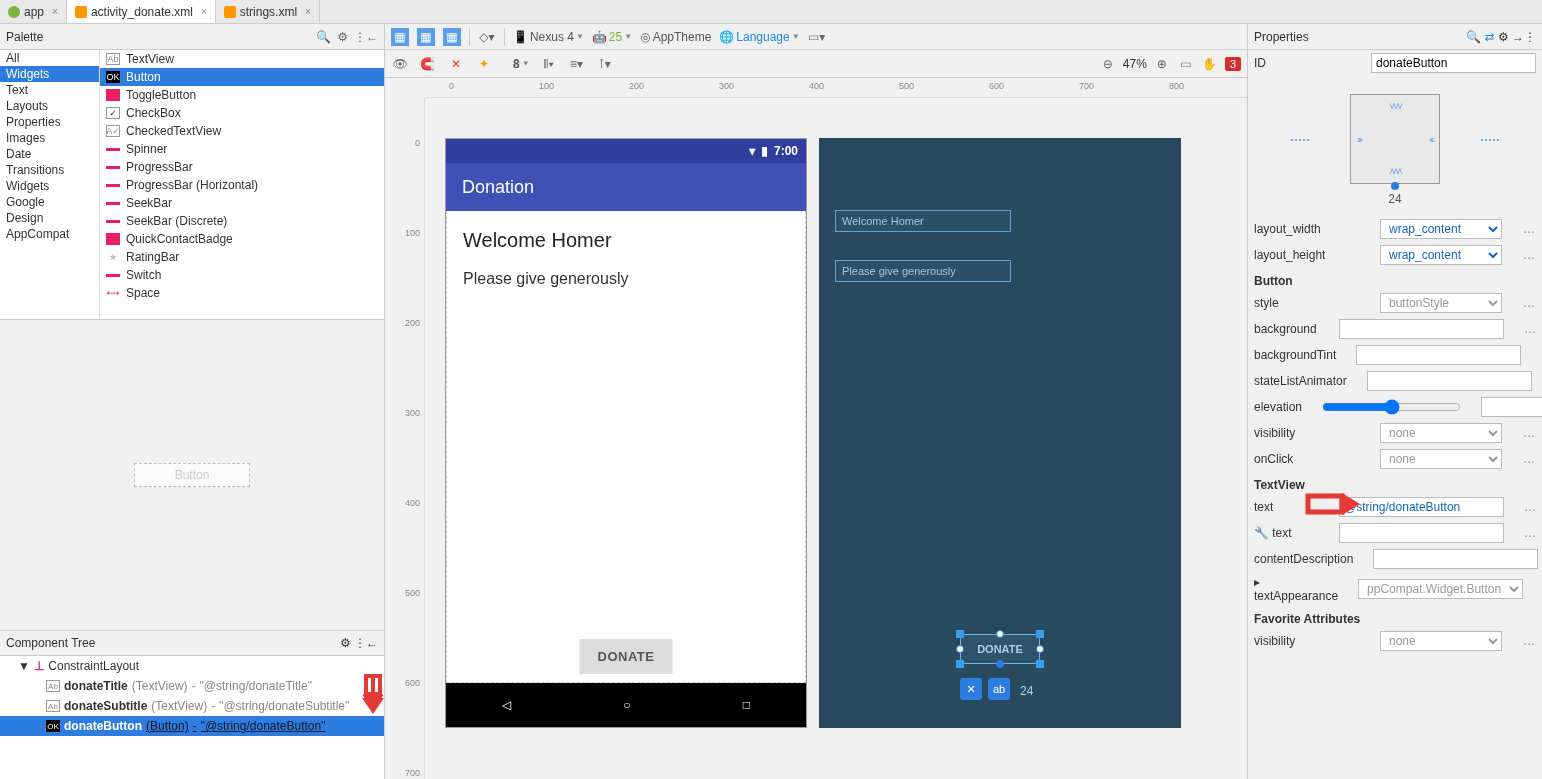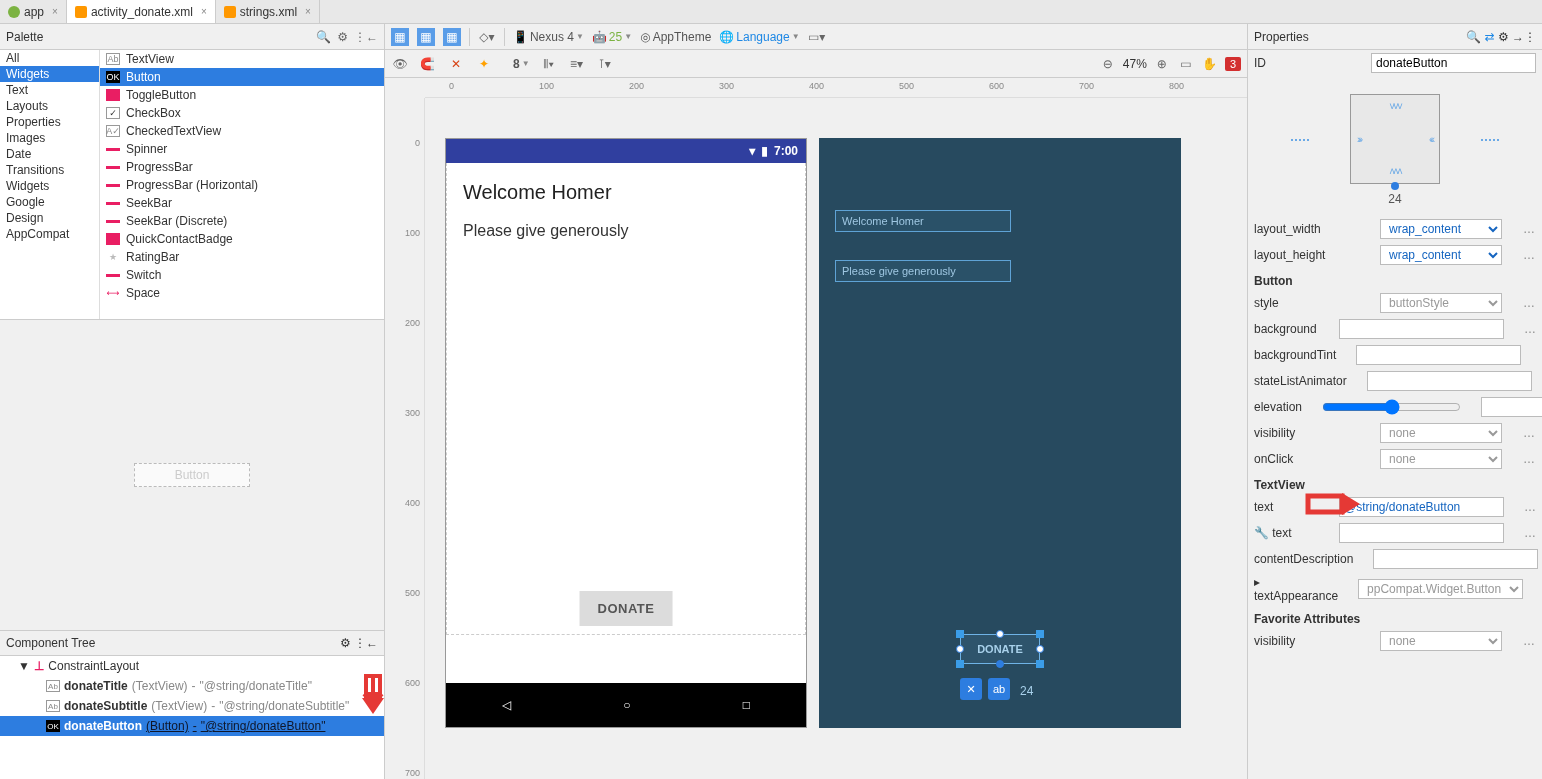--- a/index.html
+++ b/index.html
@@ -323,20 +323,23 @@
       </div>
       <div class="canvas-wrap">
         <div class="phones">
 
           <div class="phone-light">
             <div class="statusbar">
               <span>▾</span>
               <span>▮</span>
               <span>7:00</span>
             </div>
+            <div class="appbar">
+              <span>Donation</span>
+            </div>
             <div class="phone-body" style="border:1px dashed #ccc; border-top:none;">
               <div class="t1">Welcome Homer</div>
               <div class="t2">Please give generously</div>
               <div class="donate-btn">DONATE</div>
             </div>
             <div class="navbar">
               <span>◁</span>
               <span>○</span>
               <span>□</span>
             </div>

